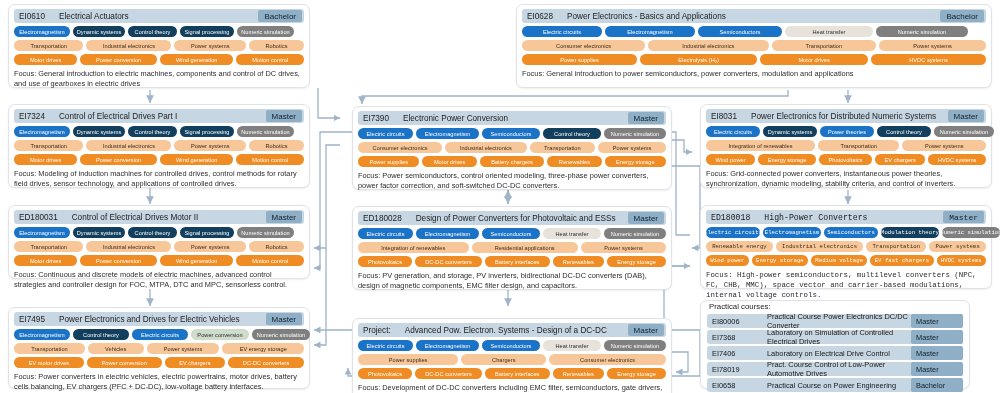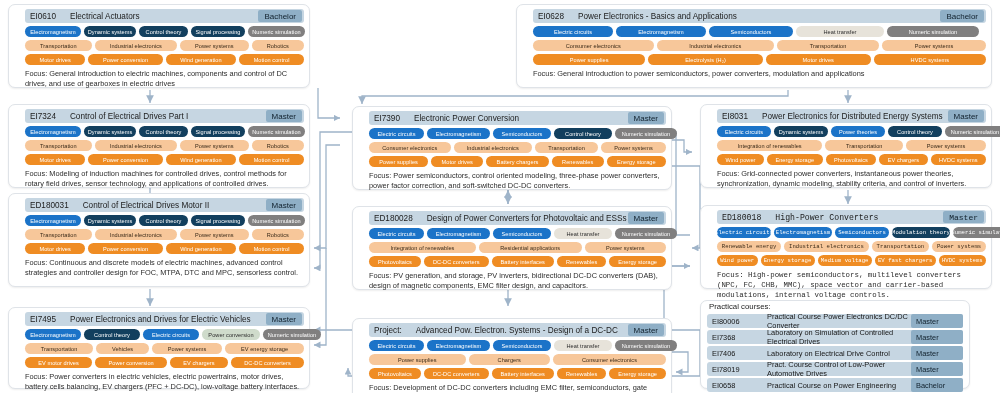--- a/index.html
+++ b/index.html
@@ -9,21 +9,21 @@
     background:#ffffff;
     font-family:"Liberation Sans", sans-serif;
   }
   #connectors { position:absolute; left:0; top:0; width:1000px; height:393px; z-index:1; }
 
   .card {
     position:absolute; z-index:2;
     background:#ffffff;
     border:1px solid #dfe3e8;
     border-radius:7px;
-    padding:4px 5px 3px 16px;
+    padding:4px 5px 3px 5px;
     box-shadow:0 1px 2px rgba(0,0,0,0.07);
   }
 
   .card-header {
     background:#c6d6e2;
     border-radius:3px;
     height:14px;
     display:flex; align-items:center;
     padding:0 3px 0 5px;
     position:relative;
@@ -227,21 +227,21 @@
     <span class="tag t-or">Battery chargers</span>
     <span class="tag t-or">Renewables</span>
     <span class="tag t-or">Energy storage</span>
   </div>
   <div class="focus">Focus: Power semiconductors, control oriented  modeling, three-phase power converters, power factor correction, and soft-switched DC-DC converters.</div>
 </div>
 
 <div class="card" style="left:700px; top:104px; width:292px; height:84px;">
   <div class="card-header">
     <span class="hdr-code">EI8031</span>
-    <span class="hdr-title">Power Electronics for Distributed Energy Systems</span>
+    <span class="hdr-title">Power Electronics for Distributed Numeric Systems</span>
     <span class="hdr-level">Master</span>
   </div>
   <div class="tagrow">
     <span class="tag t-blue" style="flex:0 0 54px">Electric circuits</span>
     <span class="tag t-navy" style="flex:0 0 54px">Dynamic systems</span>
     <span class="tag t-blue" style="flex:0 0 54px">Power theories</span>
     <span class="tag t-navy" style="flex:0 0 54px">Control theory</span>
     <span class="tag t-gray" style="flex:0 0 60px">Numeric simulation</span>
   </div>
   <div class="tagrow">
@@ -252,21 +252,21 @@
   <div class="tagrow">
     <span class="tag t-or">Wind power</span>
     <span class="tag t-or">Energy storage</span>
     <span class="tag t-or">Photovoltaics</span>
     <span class="tag t-or">EV chargers</span>
     <span class="tag t-or">HVDC systems</span>
   </div>
   <div class="focus">Focus: Grid-connected power converters, instantaneous power theories, synchronization, dynamic modeling, stability criteria, and control of inverters.</div>
 </div>
 
-<div class="card" style="left:8px; top:193px; width:302px; height:94px;">
+<div class="card" style="left:8px; top:205px; width:302px; height:74px;">
   <div class="card-header">
     <span class="hdr-code">ED180031</span>
     <span class="hdr-title">Control of Electrical Drives Motor II</span>
     <span class="hdr-level">Master</span>
   </div>
   <div class="tagrow">
     <span class="tag t-blue" style="flex:0 0 56px">Electromagnetism</span>
     <span class="tag t-navy" style="flex:0 0 52px">Dynamic systems</span>
     <span class="tag t-navy" style="flex:0 0 49px">Control theory</span>
     <span class="tag t-navy" style="flex:0 0 54px">Signal processing</span>

